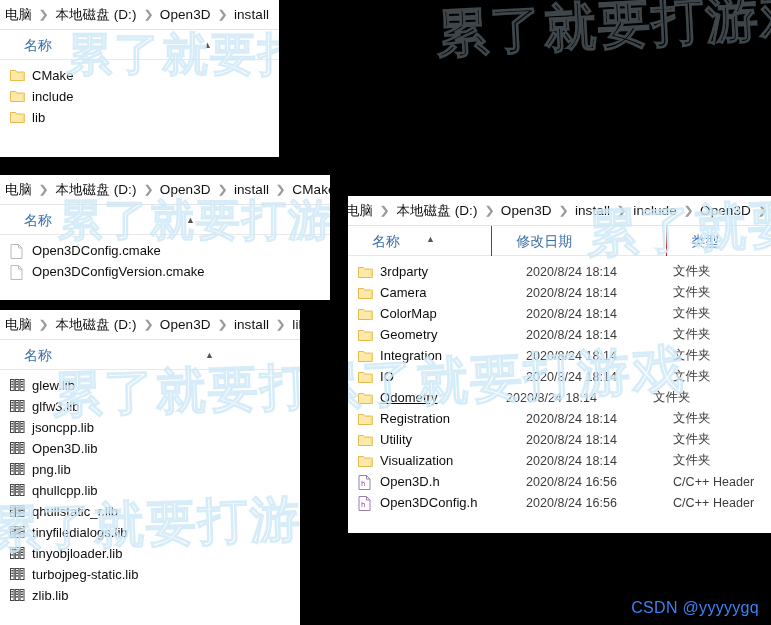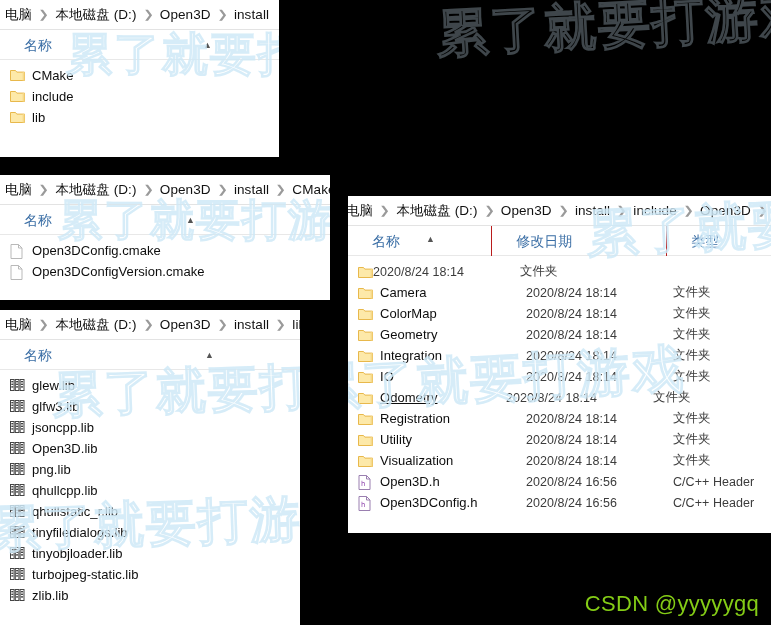--- a/index.html
+++ b/index.html
@@ -102,22 +102,22 @@
     opacity: .85;
     font-family: "DejaVu Sans", sans-serif;
   }
   .wm-out { 
     -webkit-text-stroke: 1px #cfe9f7;
     color: transparent;
   }
   .csdn {
     position: absolute;
     right: 12px; bottom: 8px;
-    color: #84cc16;
-    font-size: 22px;
+    color: #3b82f6;
+    font-size: 16px;
     letter-spacing: .3px;
   }
 </style>
 </head>
 <body>
 
 <div id="root">
 
   <div class="panel" id="panel-install" style="left:0px; top:0px; width:279px; height:157px;">
     <div class="crumbbar" style="padding-left:2px;">
@@ -456,20 +456,21 @@
       <div class="col" style="width:147px;">修改日期</div>
       <div class="col" style="width:116px;margin-left:43px;">类型</div>
       <span class="sortcaret" style="left:78px; top:9px;">▲</span>
     </div>
     <div class="rows" id="include-rows">
         <div class="row">
           <span class="ic"><svg width="15" height="13" viewBox="0 0 15 13">
               <path d="M0.5 1.5h5l1.3 1.6H14.5v8.4H0.5z" fill="#fde9a9" stroke="#e8b84b" stroke-width="1"></path>
               <path d="M12.6 11.5v-8.4h1.9v8.4z" fill="#f6d98a"></path>
             </svg></span>
+          <span class="fname" style="width:153px;display:inline-block;overflow:hidden;">3rdparty</span>
           <span class="cell" style="width:147px;display:inline-block;">2020/8/24 18:14</span>
           <span class="cell" style="display:inline-block;">文件夹</span>
         </div>
         <div class="row">
           <span class="ic"><svg width="15" height="13" viewBox="0 0 15 13">
               <path d="M0.5 1.5h5l1.3 1.6H14.5v8.4H0.5z" fill="#fde9a9" stroke="#e8b84b" stroke-width="1"></path>
               <path d="M12.6 11.5v-8.4h1.9v8.4z" fill="#f6d98a"></path>
             </svg></span>
           <span class="fname" style="width:153px;display:inline-block;overflow:hidden;">Camera</span>
           <span class="cell" style="width:147px;display:inline-block;">2020/8/24 18:14</span>

